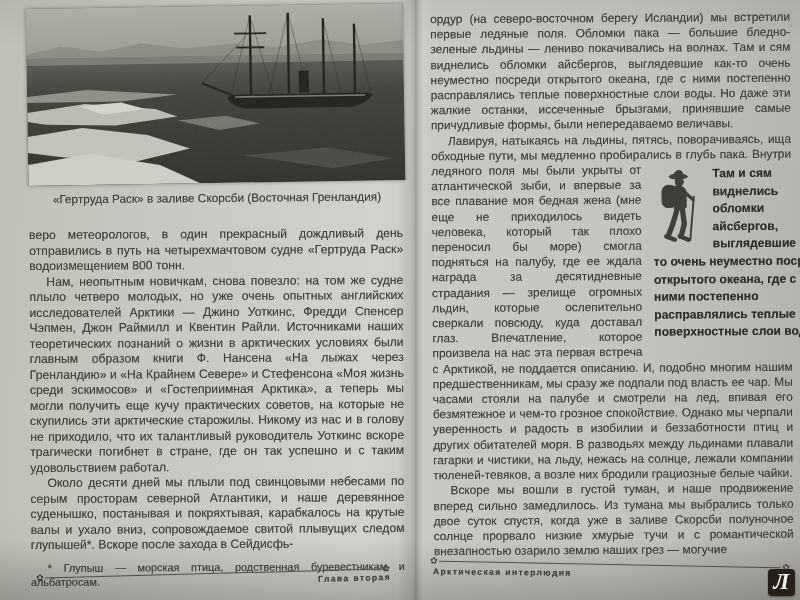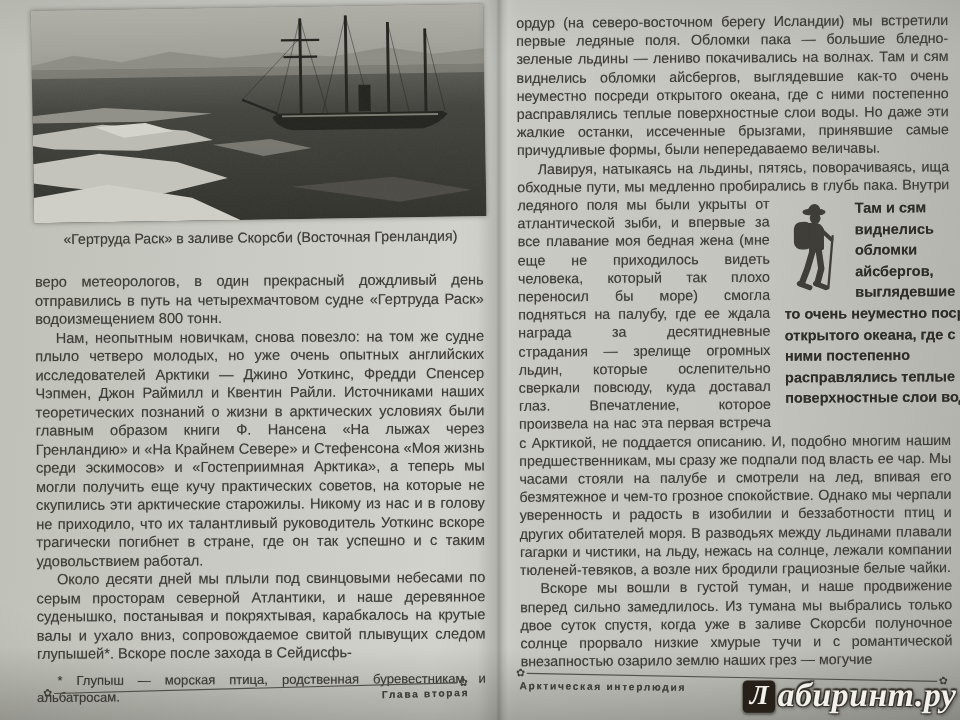--- a/index.html
+++ b/index.html
@@ -192,17 +192,16 @@
       <span class="rule-line"></span>
       <span class="orn right">✿</span>
     </div>
     <div class="running right-running">Арктическая интерлюдия</div>
   </div>
 
   <div class="gutter"></div>
 
   <div class="watermark">
     <span class="wm-badge">Л</span>
-    <span class="wm-text">абиринт.ру</span>
   </div>
 
   <div class="vignette"></div>
 </div>
 
 </body></html>

